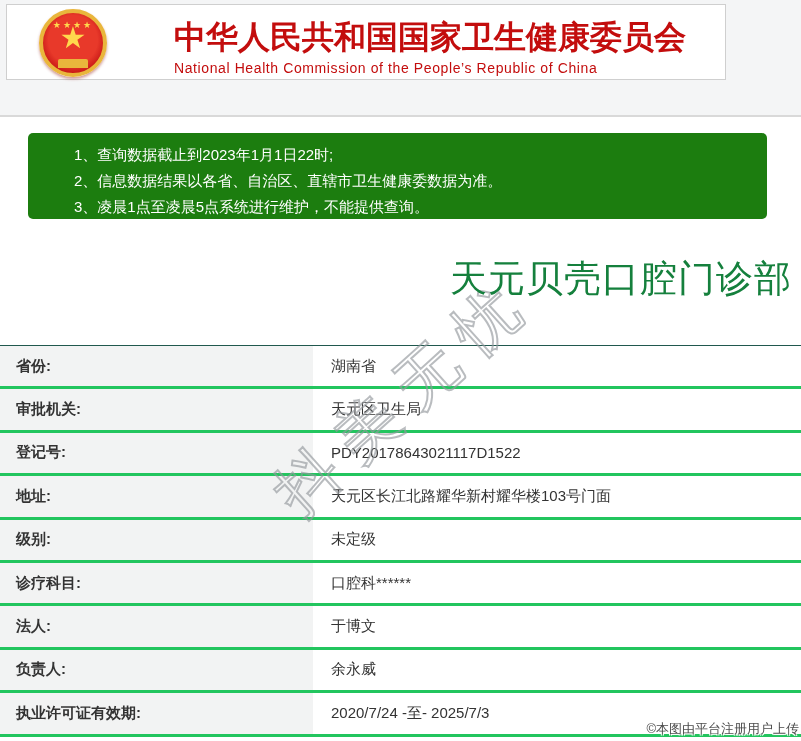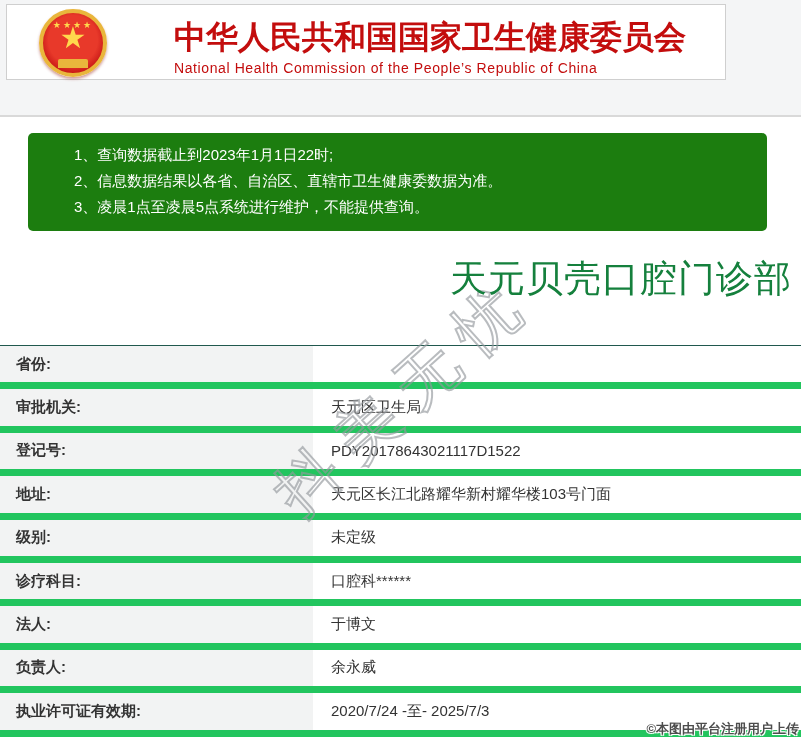--- a/index.html
+++ b/index.html
@@ -48,21 +48,21 @@
     font-size:32px; font-weight:700; color:#c30d0d;
     letter-spacing:0px; white-space:nowrap; line-height:40px;
   }
   .title-en {
     margin-top:3px;
     font-size:14px; font-weight:400; color:#c30d0d;
     letter-spacing:0.6px; white-space:nowrap;
   }
   
   .notice {
-    position:absolute; left:28px; top:133px; width:739px; height:98px;
+    position:absolute; left:28px; top:133px; width:739px; height:86px;
     background:#1c7d0f; border-radius:5px;
     padding:9px 20px 0 46px;
   }
   .notice .line {
     color:#ffffff; font-size:15px; line-height:26px; white-space:nowrap;
   }
   
   .clinic-title {
     position:absolute; right:9px; top:254px;
     font-size:37px; color:#15803d; font-weight:400;
@@ -83,41 +83,41 @@
     text-shadow:0 0 0 transparent;
   }
   
   .detail-table {
     position:absolute; left:0; top:345px; width:801px;
     border-top:1px solid #20584e;
     z-index:1;
   }
   .row {
     display:flex; height:43.4px;
-    border-bottom:7px solid #22c55e;
+    border-bottom:3px solid #22c55e;
     background:#ffffff;
   }
   .cell-label {
     width:313px; flex:0 0 313px;
     background:#f2f3f3;
     display:flex; align-items:center;
     padding-left:16px;
     font-size:15px; font-weight:700; color:#333;
   }
   .cell-value {
     flex:1;
     display:flex; align-items:center;
     padding-left:18px;
     font-size:15px; color:#333;
     white-space:nowrap;
   }
   
   .credit {
     position:absolute; right:2px; top:720px;
-    font-size:13px; font-weight:700; color:#4d4d4d;
+    font-size:13px; font-weight:400; color:#4d4d4d;
     white-space:nowrap; z-index:4;
     text-shadow:-1px -1px 0 #fff, 1px -1px 0 #fff, -1px 1px 0 #fff, 1px 1px 0 #fff, 0 0 2px #fff;
   }
 </style>
 </head>
 <body>
 
 <div class="top-band">
   <div class="header-box">
     <div class="emblem">
@@ -140,20 +140,21 @@
 
 <div class="clinic-title">天元贝壳口腔门诊部</div>
 
 <div class="watermark">
   <span>抖美无忧</span>
 </div>
 
 <div class="detail-table">
   <div class="row">
     <div class="cell-label">省份:</div>
+    <div class="cell-value">湖南省</div>
   </div>
   <div class="row">
     <div class="cell-label">审批机关:</div>
     <div class="cell-value">天元区卫生局</div>
   </div>
   <div class="row">
     <div class="cell-label">登记号:</div>
     <div class="cell-value">PDY20178643021117D1522</div>
   </div>
   <div class="row">

